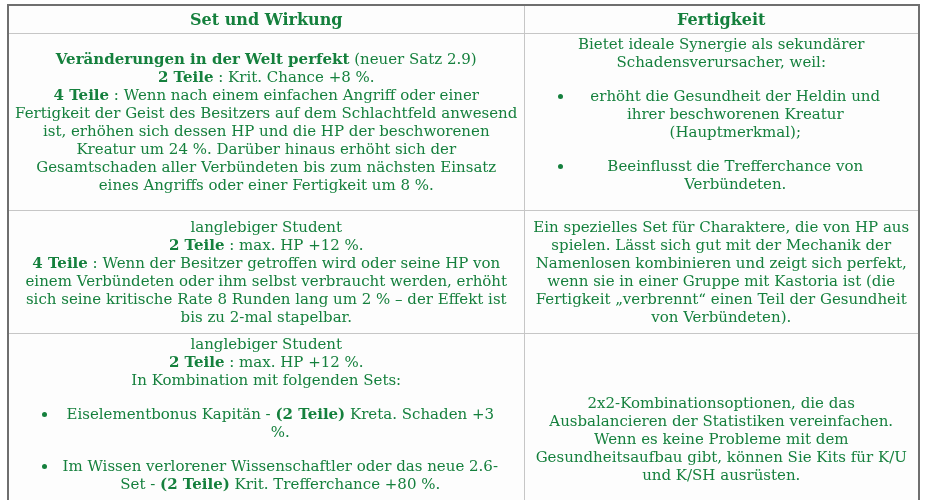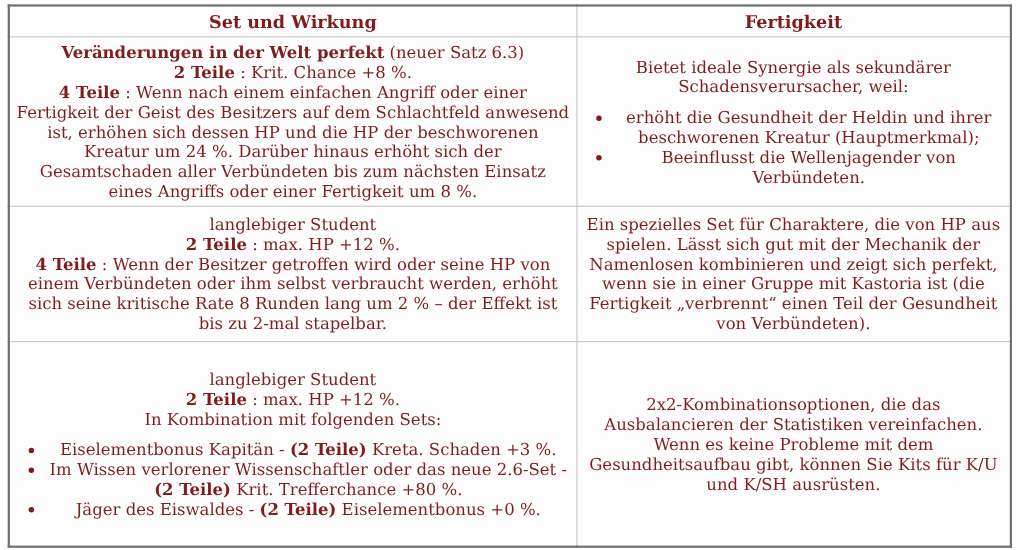--- a/index.html
+++ b/index.html
@@ -5,21 +5,21 @@
   html, body {
     margin: 0;
     padding: 0;
     background: #ffffff;
   }
   .page {
     width: 925px;
     height: 500px;
     position: relative;
     font-family: "DejaVu Serif", "Liberation Serif", serif;
-    color: #7f1d1d;
+    color: #15803d;
     box-sizing: border-box;
   }
   table.set-table {
     position: absolute;
     left: 7px;
     top: 4px;
     width: 911px;
     border-collapse: collapse;
     table-layout: fixed;
     border: 2px solid #6f6f6f;
@@ -48,21 +48,21 @@
   .gap { margin-top: 13px; }
   b { font-weight: bold; }
   ul.bullets {
     margin: 10px 0 0 0;
     padding: 0 0 0 28px;
     list-style: disc outside;
     text-align: center;
   }
   ul.bullets li {
     text-align: center;
-    margin: 0;
+    margin: 16px;
     padding: 0;
   }
   .cell-block { margin: 0; }
 </style>
 </head>
 <body>
 
 <div class="page">
   <table class="set-table">
     <colgroup>
@@ -70,29 +70,29 @@
       <col class="col-rec">
     </colgroup>
     <tbody>
         <tr class="header-row">
       <th>Set und Wirkung</th>
       <th>Fertigkeit</th>
     </tr>
 
     <tr class="row-1">
       <td>
-        <div class="cell-block"><b>Veränderungen in der Welt perfekt</b><span> (neuer Satz 6.3)</span></div>
+        <div class="cell-block"><b>Veränderungen in der Welt perfekt</b><span> (neuer Satz 2.9)</span></div>
         <div class="cell-block gap"><b>2 Teile</b><span> : Krit. Chance +8 %.</span></div>
         <div class="cell-block"><b>4 Teile</b><span> : Wenn nach einem einfachen Angriff oder einer Fertigkeit der Geist des Besitzers auf dem Schlachtfeld anwesend ist, erhöhen sich dessen HP und die HP der beschworenen Kreatur um 24 %. Darüber hinaus erhöht sich der Gesamtschaden aller Verbündeten bis zum nächsten Einsatz eines Angriffs oder einer Fertigkeit um 8 %.</span></div>
       </td>
       <td>
         <div class="cell-block">Bietet ideale Synergie als sekundärer Schadensverursacher, weil:</div>
         <ul class="bullets gap">
           <li>erhöht die Gesundheit der Heldin und ihrer beschworenen Kreatur (Hauptmerkmal);</li>
-          <li>Beeinflusst die Wellenjagender von Verbündeten.</li>
+          <li>Beeinflusst die Trefferchance von Verbündeten.</li>
         </ul>
       </td>
     </tr>
 
     <tr class="row-2">
       <td>
         <div class="cell-block">langlebiger Student</div>
         <div class="cell-block gap"><b>2 Teile</b><span> : max. HP +12 %.</span></div>
         <div class="cell-block"><b>4 Teile</b><span> : Wenn der Besitzer getroffen wird oder seine HP von einem Verbündeten oder ihm selbst verbraucht werden, erhöht sich seine kritische Rate 8 Runden lang um 2 % – der Effekt ist bis zu 2-mal stapelbar.</span></div>
       </td>

